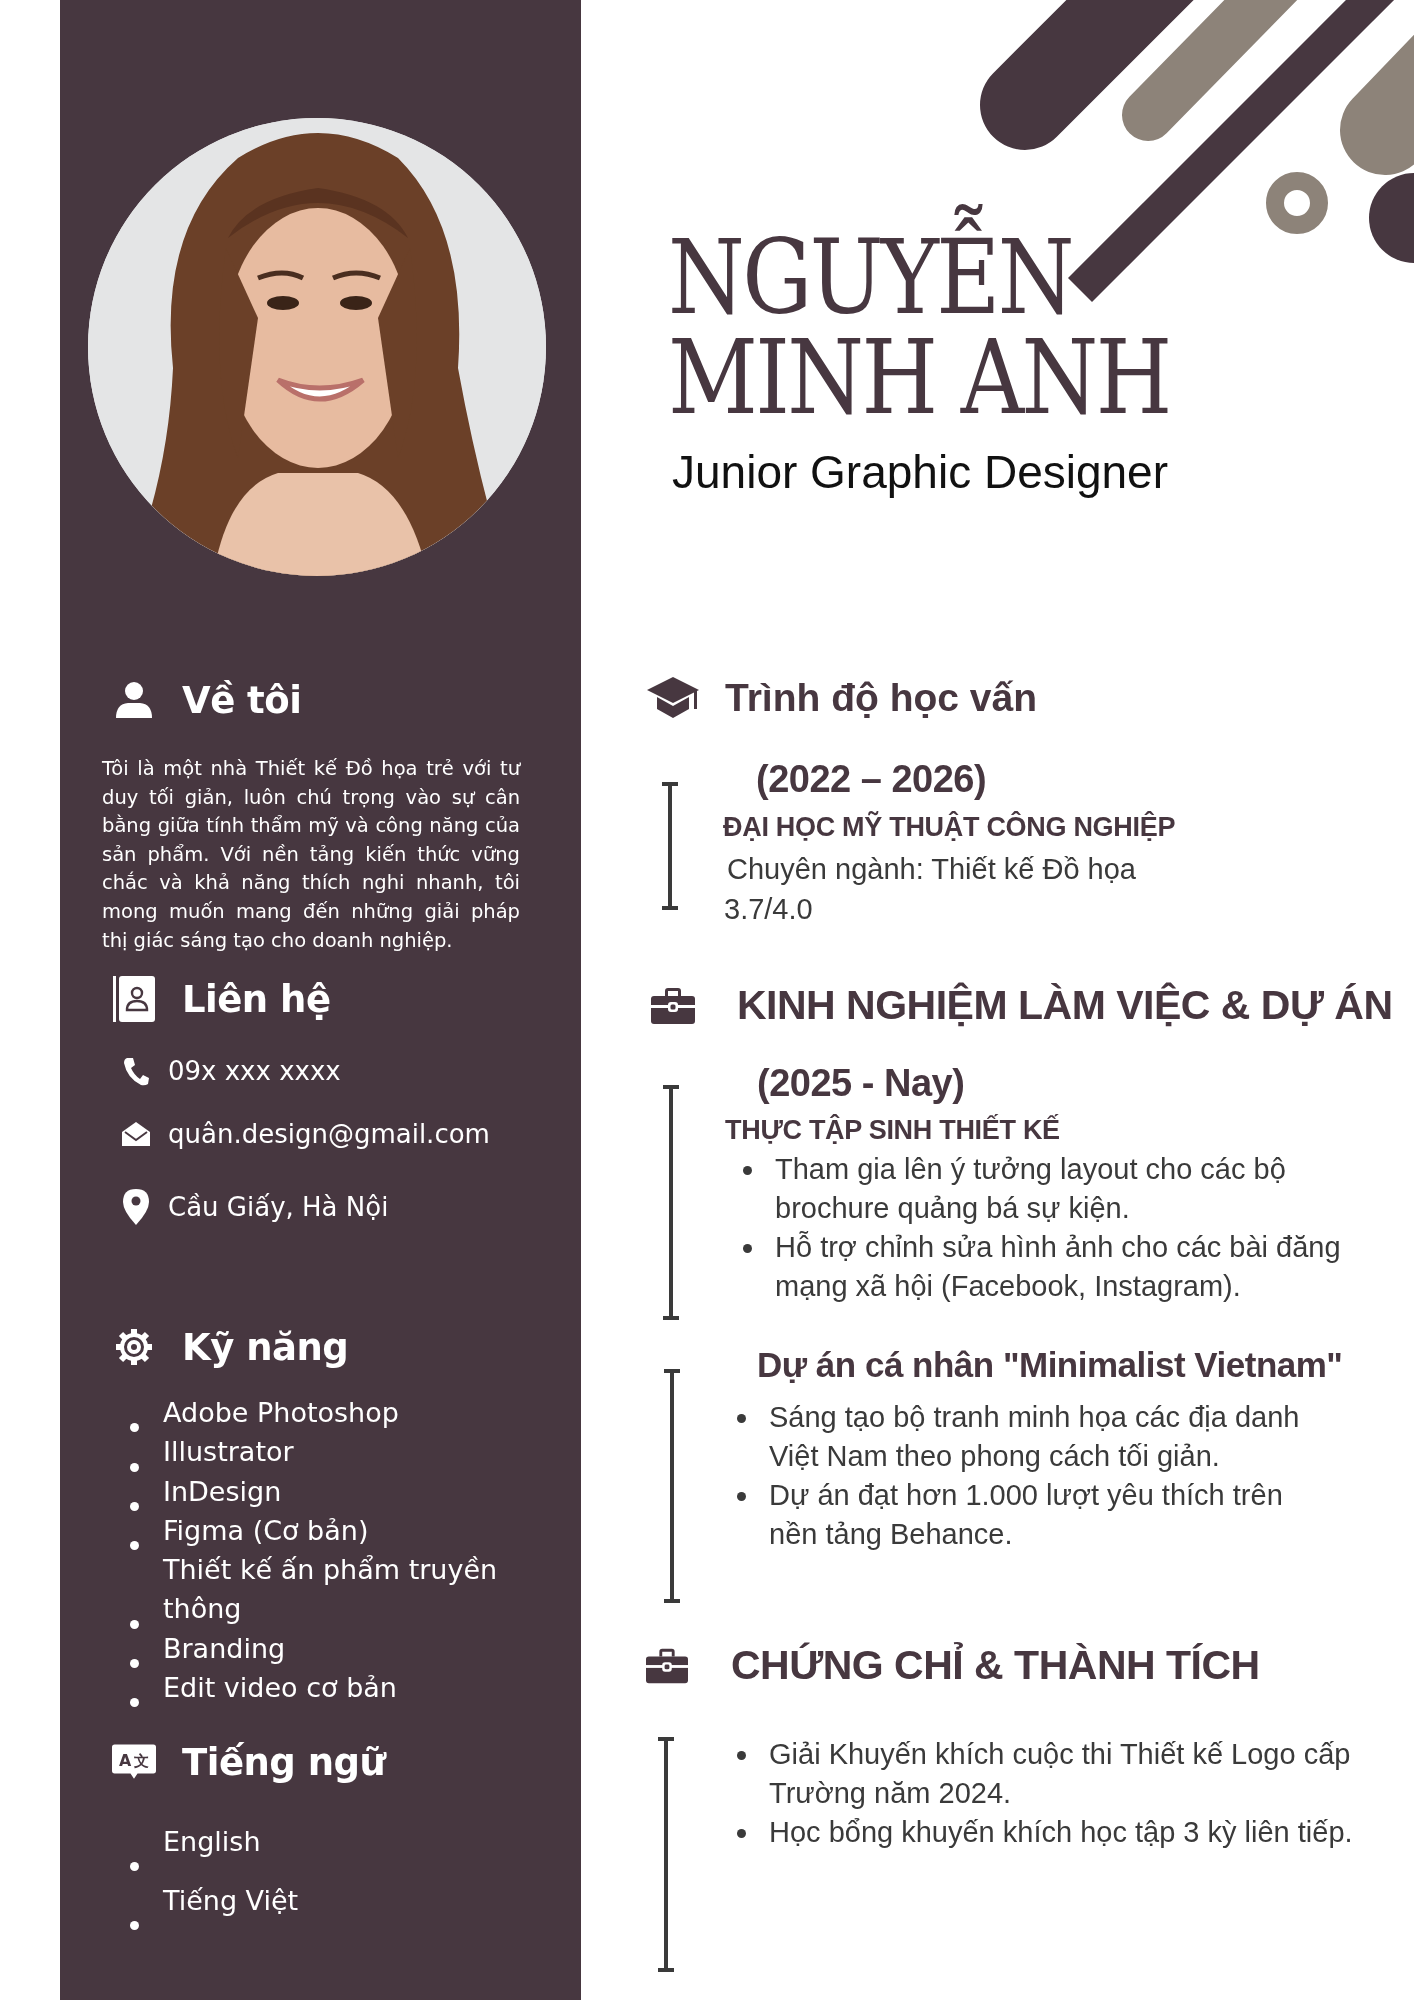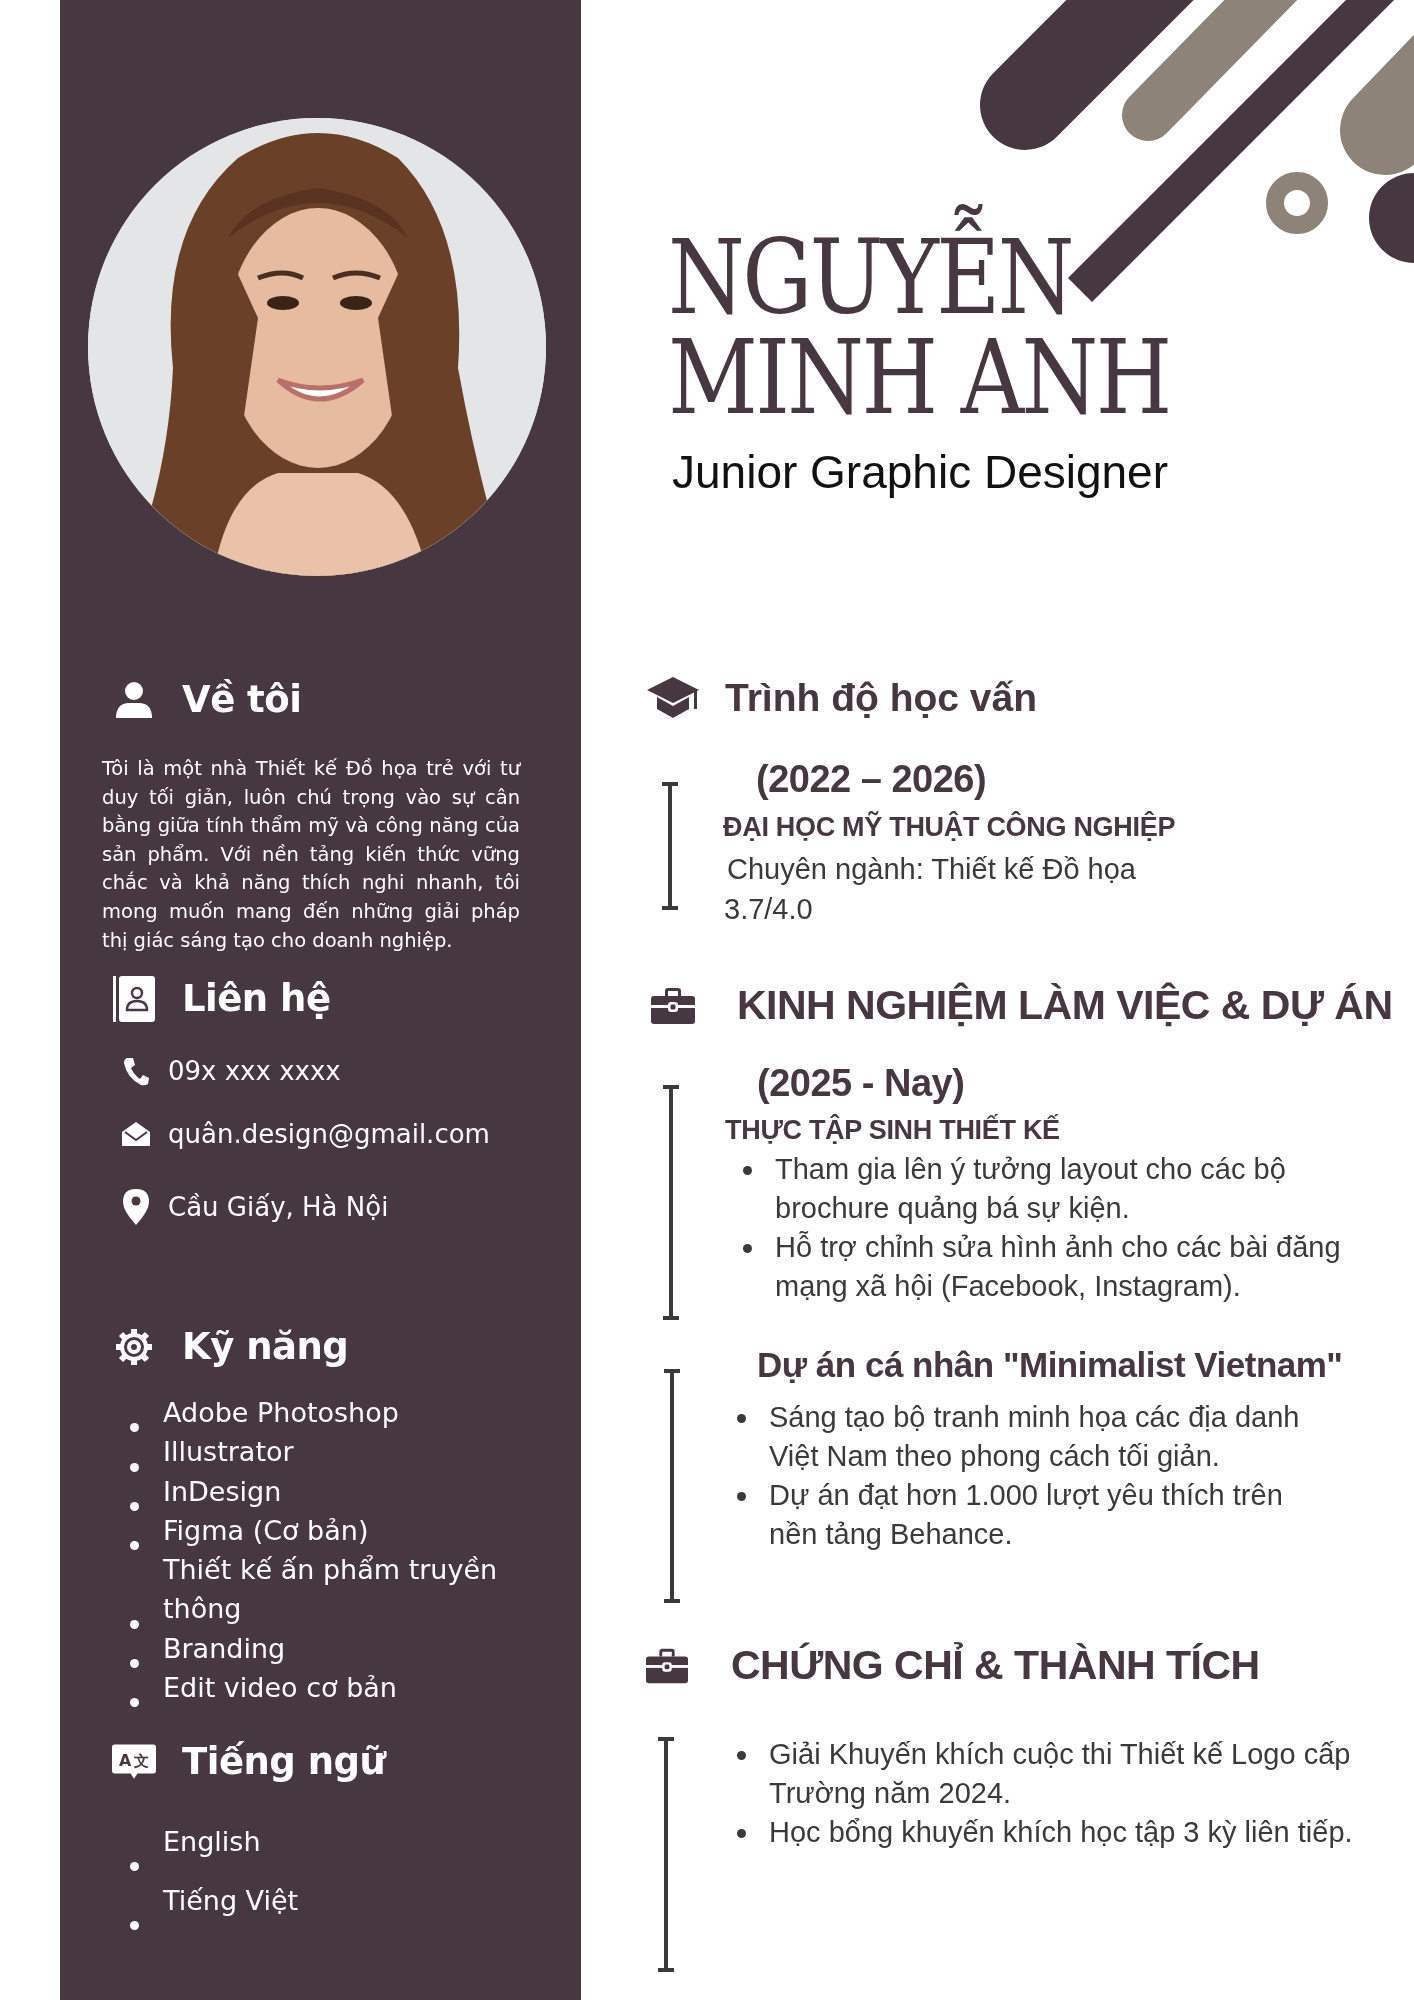--- a/index.html
+++ b/index.html
@@ -3,21 +3,21 @@
 <meta charset="utf-8">
 <style>
   * { box-sizing: border-box; margin: 0; padding: 0; }
   html, body { width: 1414px; height: 2000px; background: #ffffff; overflow: hidden; }
   body { position: relative; font-family: "Liberation Sans", "DejaVu Sans", sans-serif; color: #473740; }
 
   .sidebar { position: absolute; left: 60px; top: 0; width: 521px; height: 2000px; background: #473740; }
   .photo { position: absolute; left: 28px; top: 118px; width: 458px; height: 458px; border-radius: 50%; overflow: hidden; background: #e6e7e8; }
   .photo svg { width: 100%; height: 100%; display: block; }
 
-  .side-head { position: absolute; left: 52px; display: flex; align-items: flex-start; color: #ffffff; }
+  .side-head { position: absolute; left: 52px; display: flex; align-items: center; color: #ffffff; }
   .side-head .ico { width: 44px; height: 44px; display: flex; align-items: center; justify-content: center; }
   .side-head .ico svg { display: block; }
   .side-head .ttl { margin-left: 26px; font-size: 37px; font-weight: bold; font-family: "DejaVu Sans", sans-serif; letter-spacing: -0.5px; }
 
   .about-text { position: absolute; left: 42px; top: 755px; width: 418px; color: #ffffff; font-family: "DejaVu Sans", sans-serif; font-size: 19.5px; line-height: 28.6px; text-align: justify; }
 
   .contact-row { position: absolute; left: 58px; display: flex; align-items: center; color: #ffffff; font-family: "DejaVu Sans", sans-serif; font-size: 26px; }
   .contact-row .ico { width: 36px; display: flex; justify-content: center; }
   .contact-row .txt { margin-left: 14px; }
 

